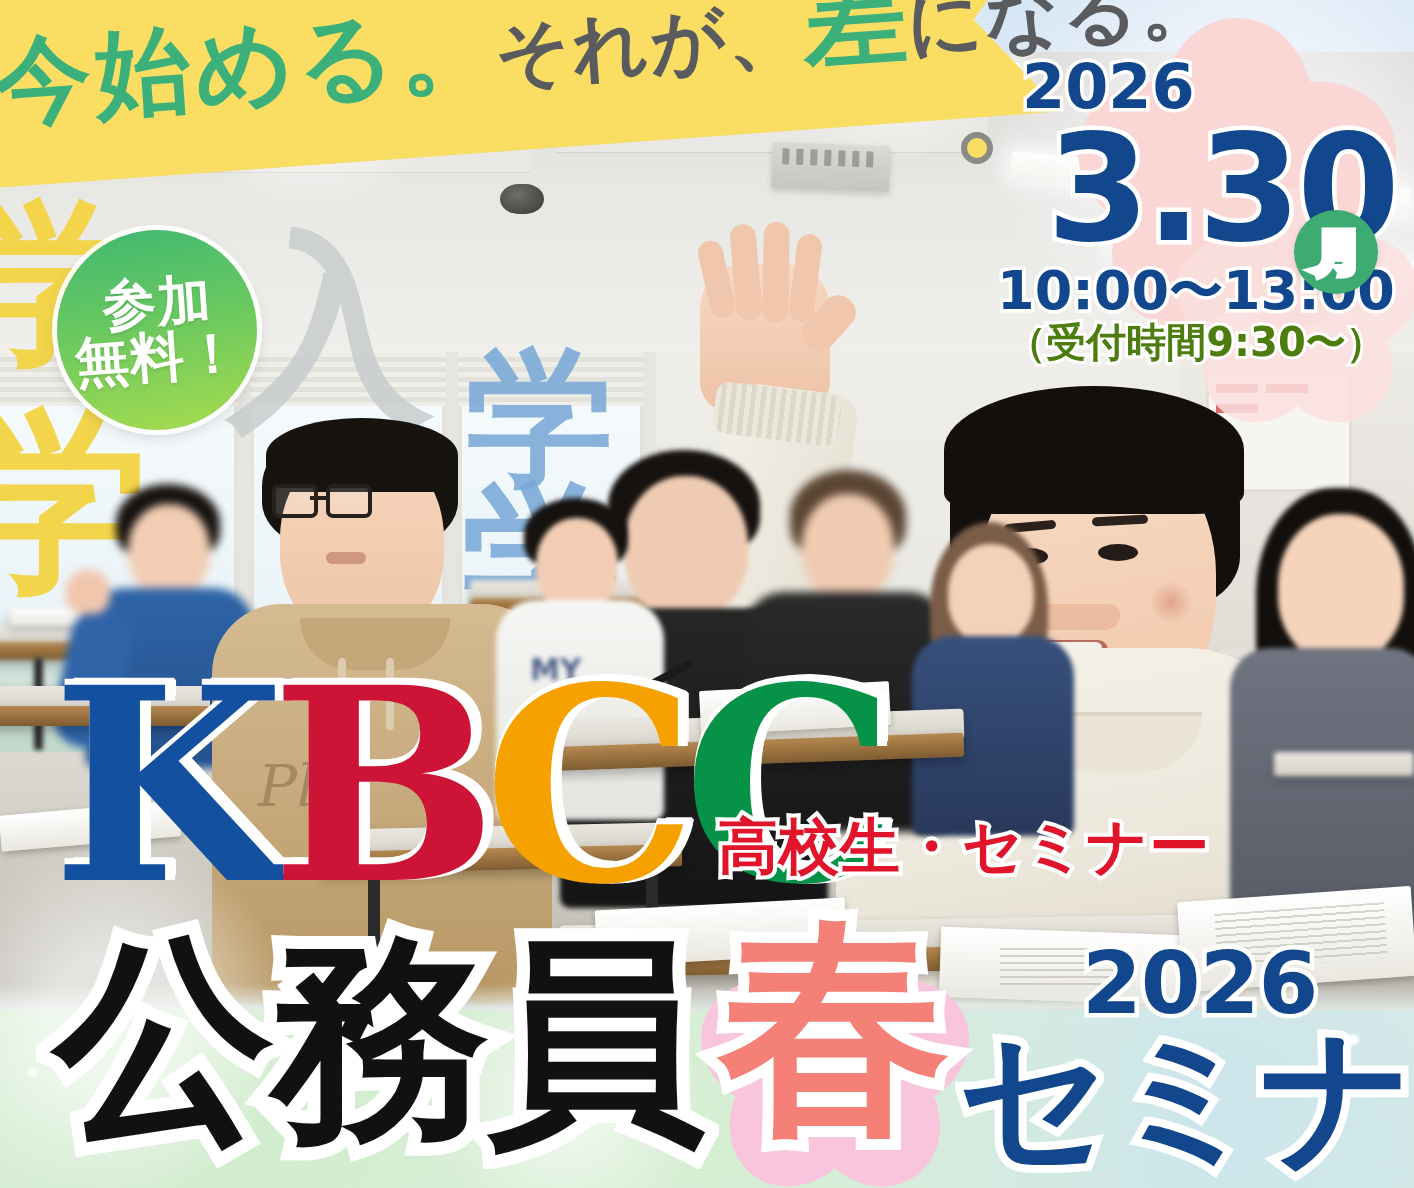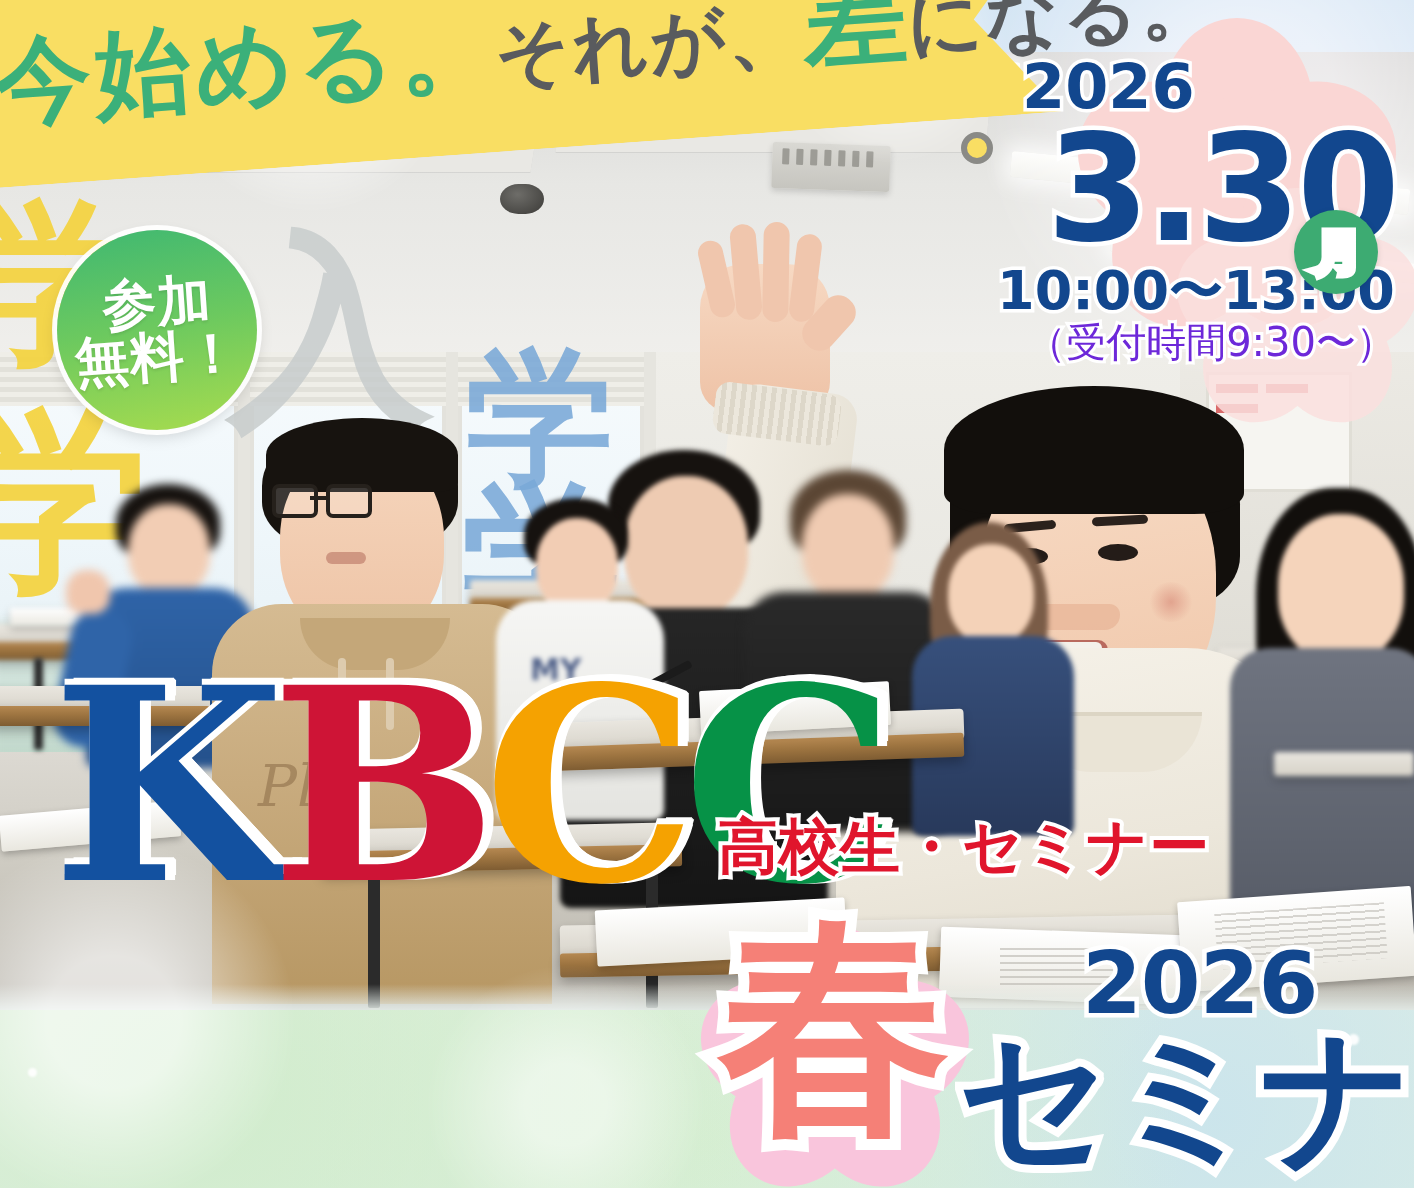--- a/index.html
+++ b/index.html
@@ -229,22 +229,22 @@
     box-shadow:0 2px 6px rgba(0,0,0,.12);
   }
   .d-time{
     font-family:"DejaVu Sans","Liberation Sans",sans-serif;
     font-weight:900;font-size:54px;color:#12478e;line-height:1.08;
     -webkit-text-stroke:7px #fff;paint-order:stroke fill;
     margin-top:2px;
   }
   .d-recep{
     font-family:"DejaVu Sans","Liberation Sans",sans-serif;
-    font-weight:400;font-size:40px;color:#6d28d9;line-height:1.1;
-    -webkit-text-stroke:6px #fff;paint-order:stroke fill;text-align:right;
+    font-weight:700;font-size:40px;color:#4d7c0f;line-height:1.1;
+    -webkit-text-stroke:6px #fff;paint-order:stroke fill;
   }
 
   
   .kbcc{position:absolute;left:52px;top:676px;height:248px;display:flex;align-items:flex-start;}
   .kbcc .L{
     position:relative;
     font-family:"DejaVu Serif","Liberation Serif",serif;
     font-weight:700;font-size:268px;line-height:.82;
     letter-spacing:-14px;
     text-shadow:
@@ -529,20 +529,21 @@
 
   <div class="kbcc">
     <span class="L k">K</span>
     <span class="L b">B</span>
     <span class="L c1">C</span>
     <span class="L c2">C</span>
   </div>
 
   <div class="target">高校生・セミナー</div>
 
+  <div class="title-komuin">公務員</div>
 
   <div class="haru-group">
     <div class="sakura" style="left:6px;top:26px;width:278px;height:278px;">
       <div class="petal" style="background:#f9c5dc;"></div>
       <div class="petal" style="background:#f9c5dc;"></div>
       <div class="petal" style="background:#f9c5dc;"></div>
       <div class="petal" style="background:#f9c5dc;"></div>
       <div class="petal" style="background:#f9c5dc;"></div>
     </div>
     <div class="haru">春</div>

